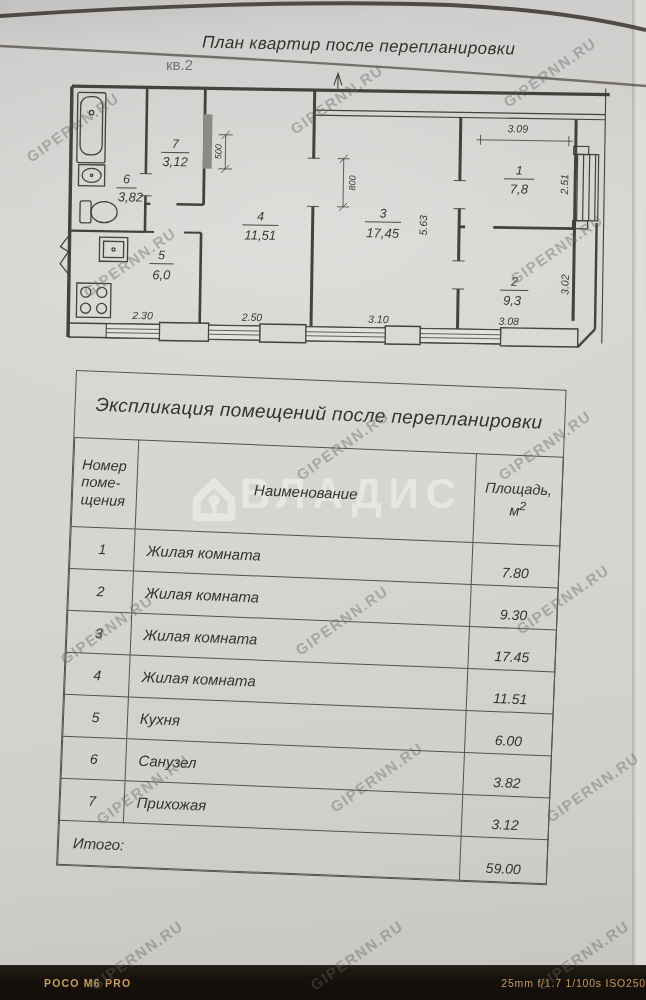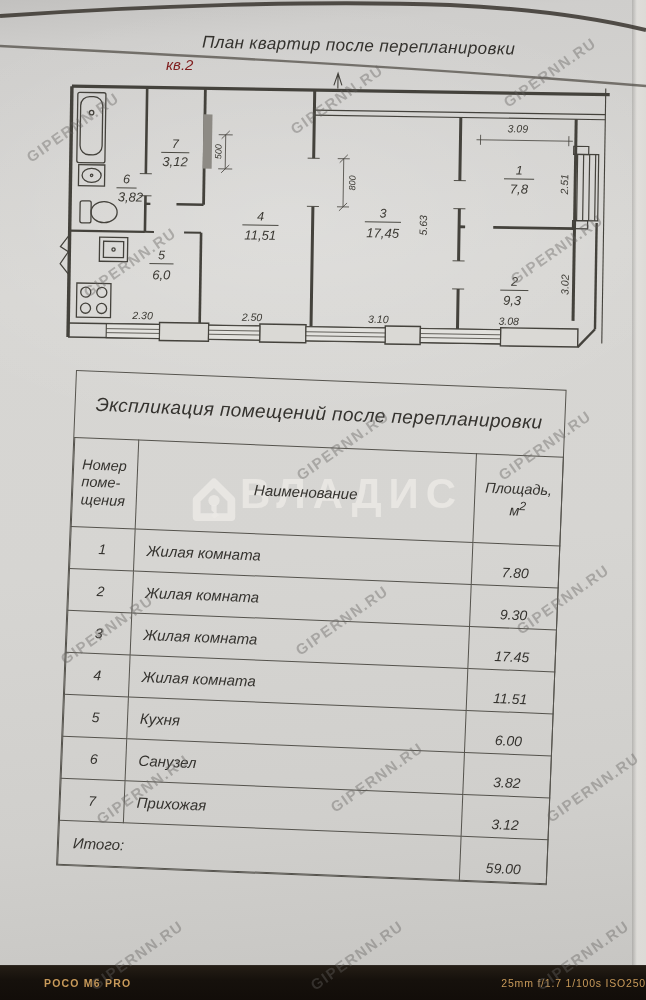--- a/index.html
+++ b/index.html
@@ -12,21 +12,21 @@
     background:radial-gradient(ellipse 620px 320px at 45% 22%, rgba(255,255,255,0.20), rgba(255,255,255,0) 70%);}
   .edge-strip{position:absolute;right:0;top:0;width:14px;height:100%;z-index:2;
     background:linear-gradient(90deg, rgba(110,108,104,0.28) 0, rgba(228,226,222,0.75) 35%, #dcdad6 100%);}
   .top-curves{position:absolute;left:0;top:0;z-index:2;}
 
   
   .plan-title{position:absolute;left:202px;top:36px;z-index:3;
     font-size:17px;font-style:italic;color:#34322e;letter-spacing:0.4px;
     transform:rotate(1.3deg);white-space:nowrap;}
   .apt-label{position:absolute;left:166px;top:56px;z-index:3;
-    font-size:15px;font-style:italic;color:#7f1d1d;}
+    font-size:15px;color:#737373;}
 
   
   .plan-wrap{position:absolute;left:54px;top:58px;width:592px;height:302px;z-index:3;transform:rotate(0.9deg);}
   .plan-wrap svg{display:block;width:100%;height:100%;}
   .plan-wrap text{font-family:"Liberation Sans",sans-serif;font-style:italic;fill:#3b3933;}
   .t-num{font-size:12.5px;}
   .t-area{font-size:13px;}
   .t-dim{font-size:10.5px;}
   .t-dims{font-size:9px;}
 

